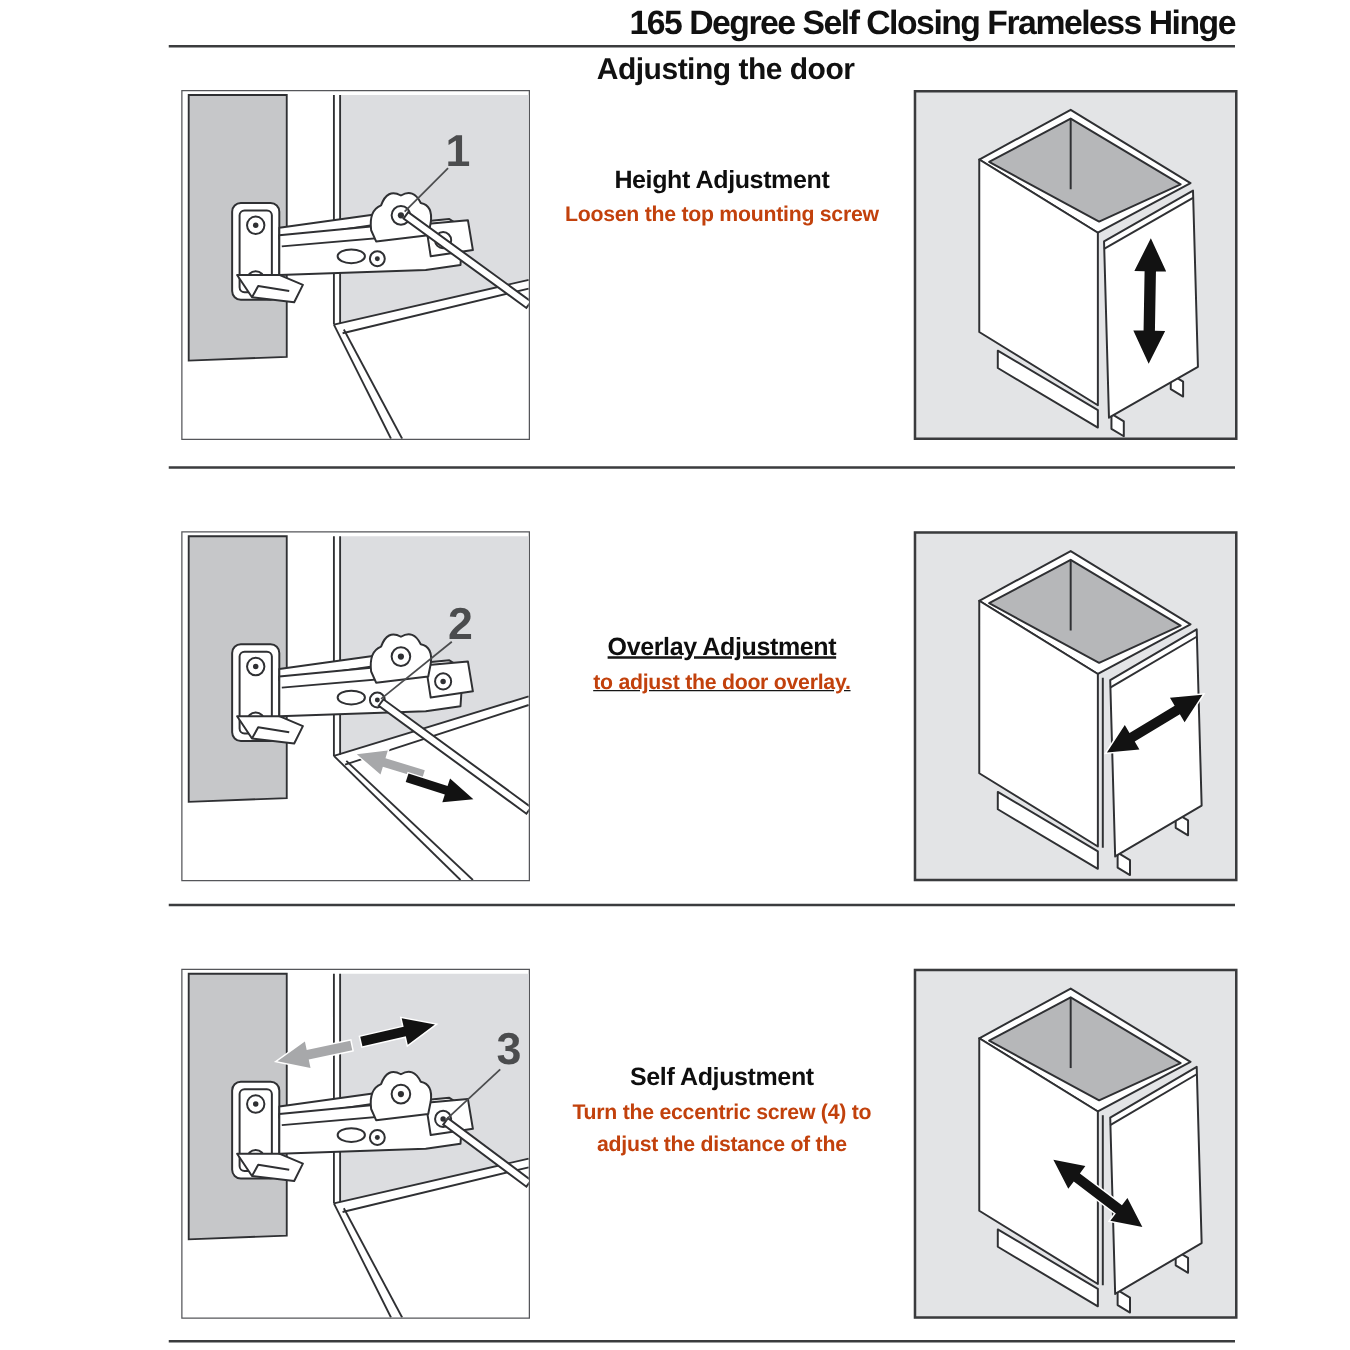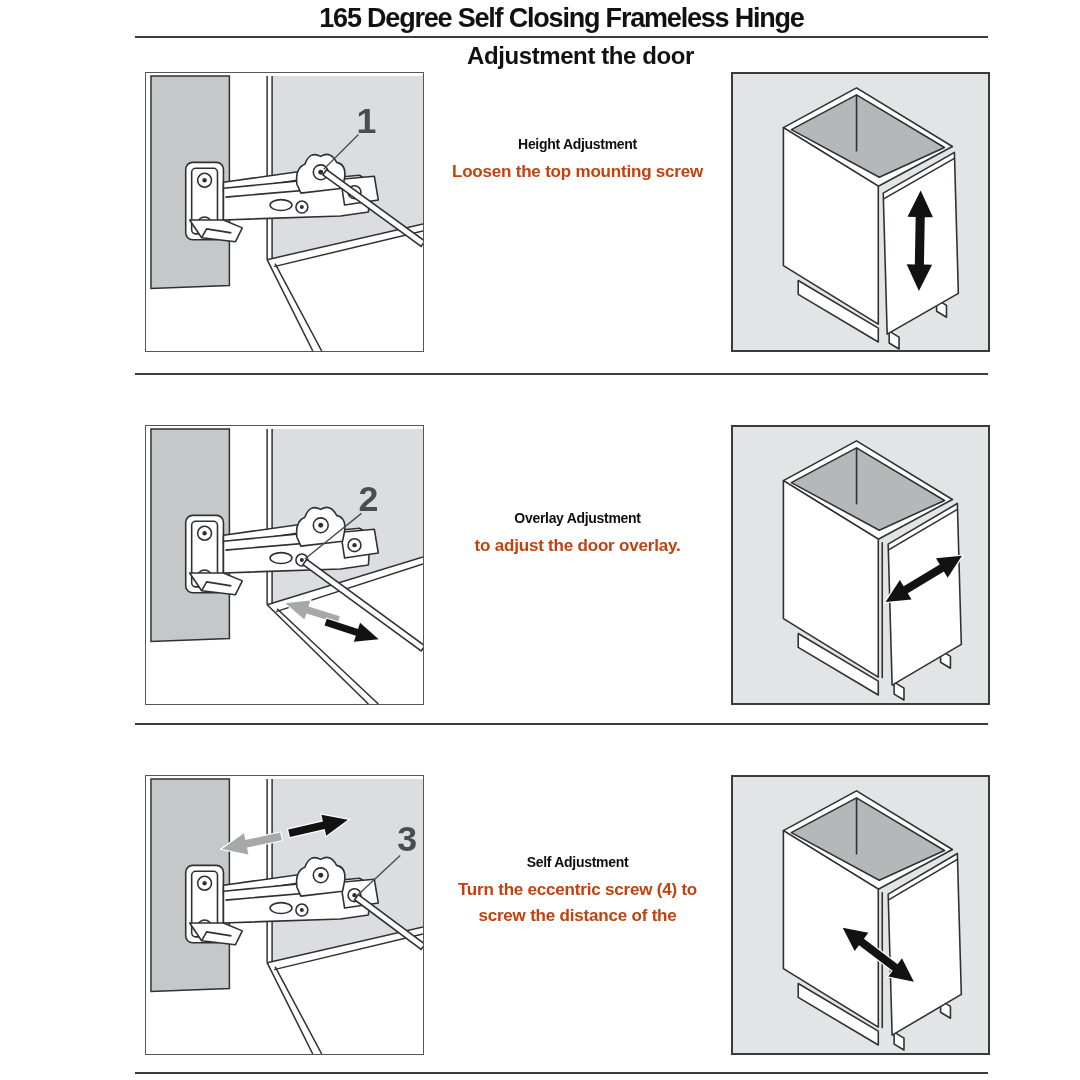--- a/index.html
+++ b/index.html
@@ -5,21 +5,21 @@
   * { margin:0; padding:0; box-sizing:border-box; }
   html,body { background:#ffffff; }
   body {
     width:1080px; height:1080px; overflow:hidden;
     font-family:"Liberation Sans", sans-serif; color:#161616;
     position:relative;
   }
   .header-wrap { width:853px; margin-left:135px; }
   .main-title {
     font-size:27px; font-weight:bold; letter-spacing:-1.2px;
-    text-align:center; line-height:36px; color:#111;
+    text-align:right; line-height:36px; color:#111;
   }
   .rule {
     border:none; border-top:2.5px solid #3b3c3e;
     width:853px; margin-left:135px;
   }
   .subtitle {
     font-size:24px; font-weight:bold; letter-spacing:-0.4px;
     text-align:center; line-height:26px; margin-top:5px; padding-left:38px;
     color:#111;
   }
@@ -33,24 +33,24 @@
   .hinge-box {
     width:279px; height:280px; border:1.5px solid #55565a; background:#ffffff;
     flex:none;
   }
   .cab-box {
     width:259px; height:280px; border:2px solid #3a3b3d; background:#e3e4e6;
     flex:none;
   }
   .text-col { width:307px; flex:none; text-align:center; }
   .pad1 { padding-top:57px; }
-  .pad2 { padding-top:78px; }
+  .pad2 { padding-top:78px;text-decoration:underline; }
   .pad3 { padding-top:72px; }
   .heading {
-    font-size:14px; font-weight:bold; line-height:30px;
+    font-size:20px; font-weight:bold; line-height:30px;
     letter-spacing:-0.3px; color:#0e0e0e; white-space:nowrap;
   }
   .body-line {
     font-size:17px; font-weight:bold; line-height:26px;
     letter-spacing:-0.2px; color:#c2410c; white-space:nowrap;
   }
   svg.scene { width:100%; height:100%; display:block; }
   .callout { font-family:"Liberation Sans",sans-serif; font-size:36px; font-weight:bold; fill:#4b4c4e; }
   .leader { stroke:#4b4c4e; stroke-width:1.4; }
   .arr-black { fill:#121212; stroke:#ffffff; stroke-width:3; paint-order:stroke; }
@@ -135,21 +135,21 @@
     <path id="dbl-arrow" d="M-55,0 L-26,-14 L-26,-5 L26,-5 L26,-14 L55,0 L26,14 L26,5 L-26,5 L-26,14 Z"></path>
     <path id="one-arrow" d="M-38,-5 L8,-5 L8,-14 L40,0 L8,14 L8,5 L-38,5 Z"></path>
   </defs>
 </svg>
 
 <div class="header-wrap">
   <div class="main-title">165 Degree Self Closing Frameless Hinge</div>
 </div>
 <hr class="rule">
 <div class="header-wrap">
-  <div class="subtitle">Adjustment the door</div>
+  <div class="subtitle">Adjusting the door</div>
 </div>
 
 <div class="row row1">
   <div class="hinge-box">
     <svg class="scene" viewBox="0 0 279 280" preserveAspectRatio="none">
       <use href="#panels-a"></use>
       <use href="#hinge-core"></use>
       <polygon class="driver" points="178.1,102.6 181.9,97.4 280.9,169.4 277.1,174.6"></polygon>
       <line class="leader" x1="214" y1="62" x2="179" y2="97"></line>
       <text class="callout" x="222" y="60" text-anchor="middle">1</text>
@@ -205,21 +205,21 @@
       <use href="#one-arrow" class="arr-black" transform="translate(173,51) rotate(-13) scale(0.78)"></use>
       <use href="#hinge-core"></use>
       <polygon class="driver" points="210.1,124.6 213.9,119.4 280.9,169.4 277.1,174.6"></polygon>
       <line class="leader" x1="256" y1="80" x2="212" y2="121"></line>
       <text class="callout" x="263" y="76" text-anchor="middle">3</text>
     </svg>
   </div>
   <div class="text-col pad3">
     <div class="heading">Self Adjustment</div>
     <div class="body-line">Turn the eccentric screw (4) to</div>
-    <div class="body-line">screw the distance of the</div>
+    <div class="body-line">adjust the distance of the</div>
   </div>
   <div class="cab-box">
     <svg class="scene" viewBox="0 0 258 278" preserveAspectRatio="none">
       <use href="#cab-base"></use>
       <use href="#door-gap"></use>
       <use href="#dbl-arrow" class="arr-black" transform="translate(147,179) rotate(37) scale(0.82)"></use>
     </svg>
   </div>
 </div>
 

